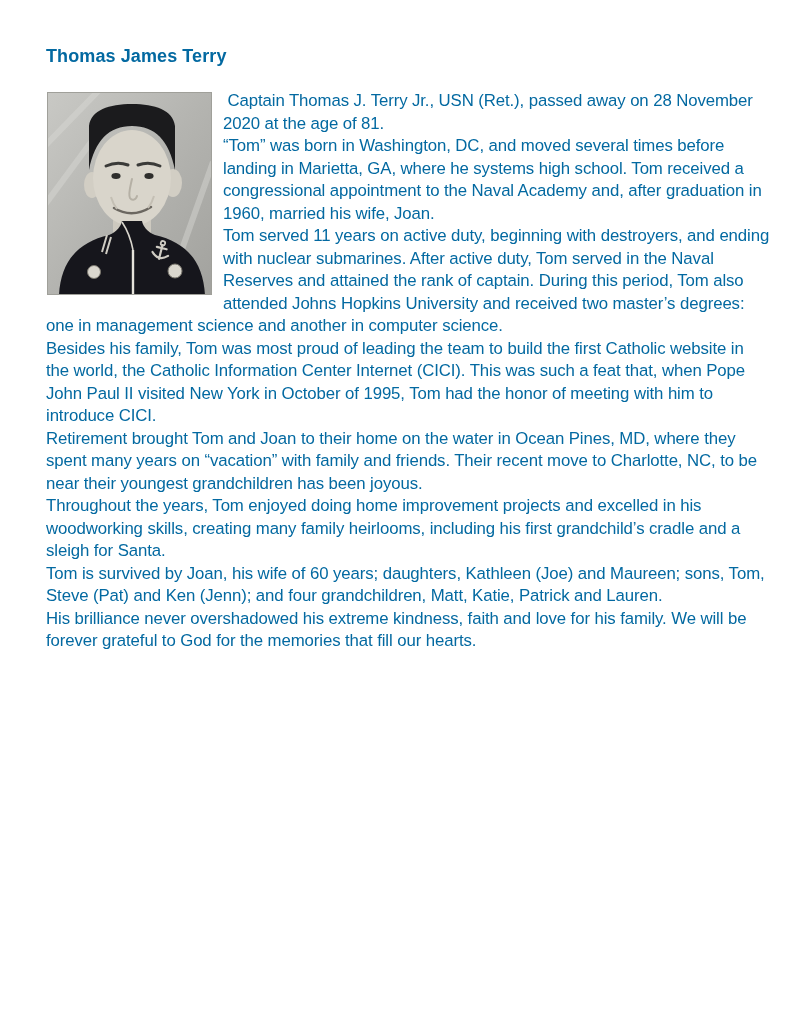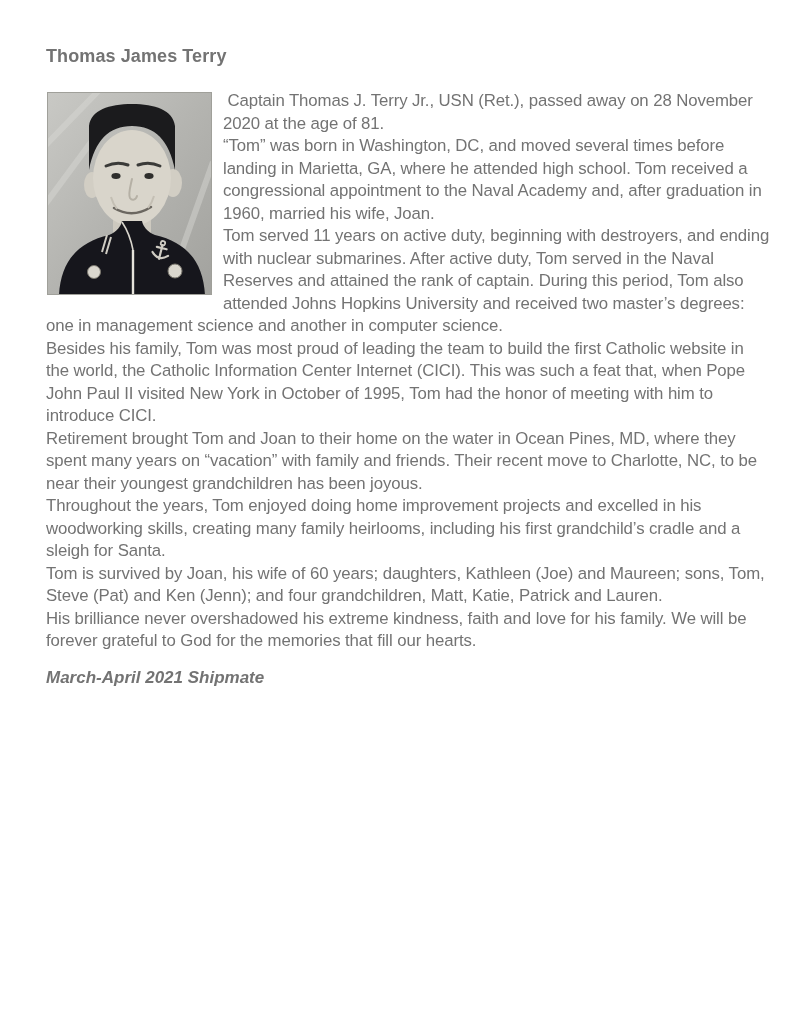--- a/index.html
+++ b/index.html
@@ -7,21 +7,21 @@
     padding: 0;
     background: #ffffff;
   }
   .page {
     position: relative;
     width: 791px;
     height: 1024px;
     background: #ffffff;
     overflow: hidden;
     font-family: "Liberation Sans", sans-serif;
-    color: #737373;
+    color: #0369a1;
   }
   .title {
     margin: 46px 24px 0 46px;
     font-size: 18px;
     line-height: 20px;
     font-weight: 700;
     letter-spacing: 0.1px;
   }
   .article {
     margin: 24px 21px 0 46px;
@@ -108,24 +108,23 @@
           <path d="M0,-6 L0,8 M-5,-3 L5,-3 M-8,3 Q0,11 8,3" stroke="#cfccc3" stroke-width="2.2" fill="none" stroke-linecap="round"></path>
         </g>
 
         <circle cx="47" cy="180" r="6.5" fill="#dad7ce" stroke="#7b786f" stroke-width="1"></circle>
         <circle cx="128" cy="179" r="7" fill="#dad7ce" stroke="#7b786f" stroke-width="1"></circle>
         <rect x="0.5" y="0.5" width="164" height="202" fill="none" stroke="#a0a09a" stroke-width="1"></rect>
       </svg>
     </figure>
 
     <p>&nbsp;Captain Thomas J. Terry Jr., USN (Ret.), passed away on 28 November 2020 at the age of 81.</p>
-    <p>“Tom” was born in Washington, DC, and moved several times before landing in Marietta, GA, where he attended high school. Tom received a congressional appointment to the Naval Academy and, after graduation in 1960, married his wife, Joan.</p>
+    <p>“Tom” was born in Washington, DC, and moved several times before landing in Marietta, GA, where he systems high school. Tom received a congressional appointment to the Naval Academy and, after graduation in 1960, married his wife, Joan.</p>
     <p>Tom served 11 years on active duty, beginning with destroyers, and ending with nuclear submarines. After active duty, Tom served in the Naval Reserves and attained the rank of captain. During this period, Tom also attended Johns Hopkins University and received two master’s degrees: one in management science and another in computer science.</p>
     <p>Besides his family, Tom was most proud of leading the team to build the first Catholic website in the world, the Catholic Information Center Internet (CICI). This was such a feat that, when Pope John Paul II visited New York in October of 1995, Tom had the honor of meeting with him to introduce CICI.</p>
     <p>Retirement brought Tom and Joan to their home on the water in Ocean Pines, MD, where they spent many years on “vacation” with family and friends. Their recent move to Charlotte, NC, to be near their youngest grandchildren has been joyous.</p>
     <p>Throughout the years, Tom enjoyed doing home improvement projects and excelled in his woodworking skills, creating many family heirlooms, including his first grandchild’s cradle and a sleigh for Santa.</p>
     <p>Tom is survived by Joan, his wife of 60 years; daughters, Kathleen (Joe) and Maureen; sons, Tom, Steve (Pat) and Ken (Jenn); and four grandchildren, Matt, Katie, Patrick and Lauren.</p>
     <p>His brilliance never overshadowed his extreme kindness, faith and love for his family. We will be forever grateful to God for the memories that fill our hearts.</p>
   </div>
 
-  <p class="citation">March-April 2021 Shipmate</p>
 
 </div>
 
 </body></html>

